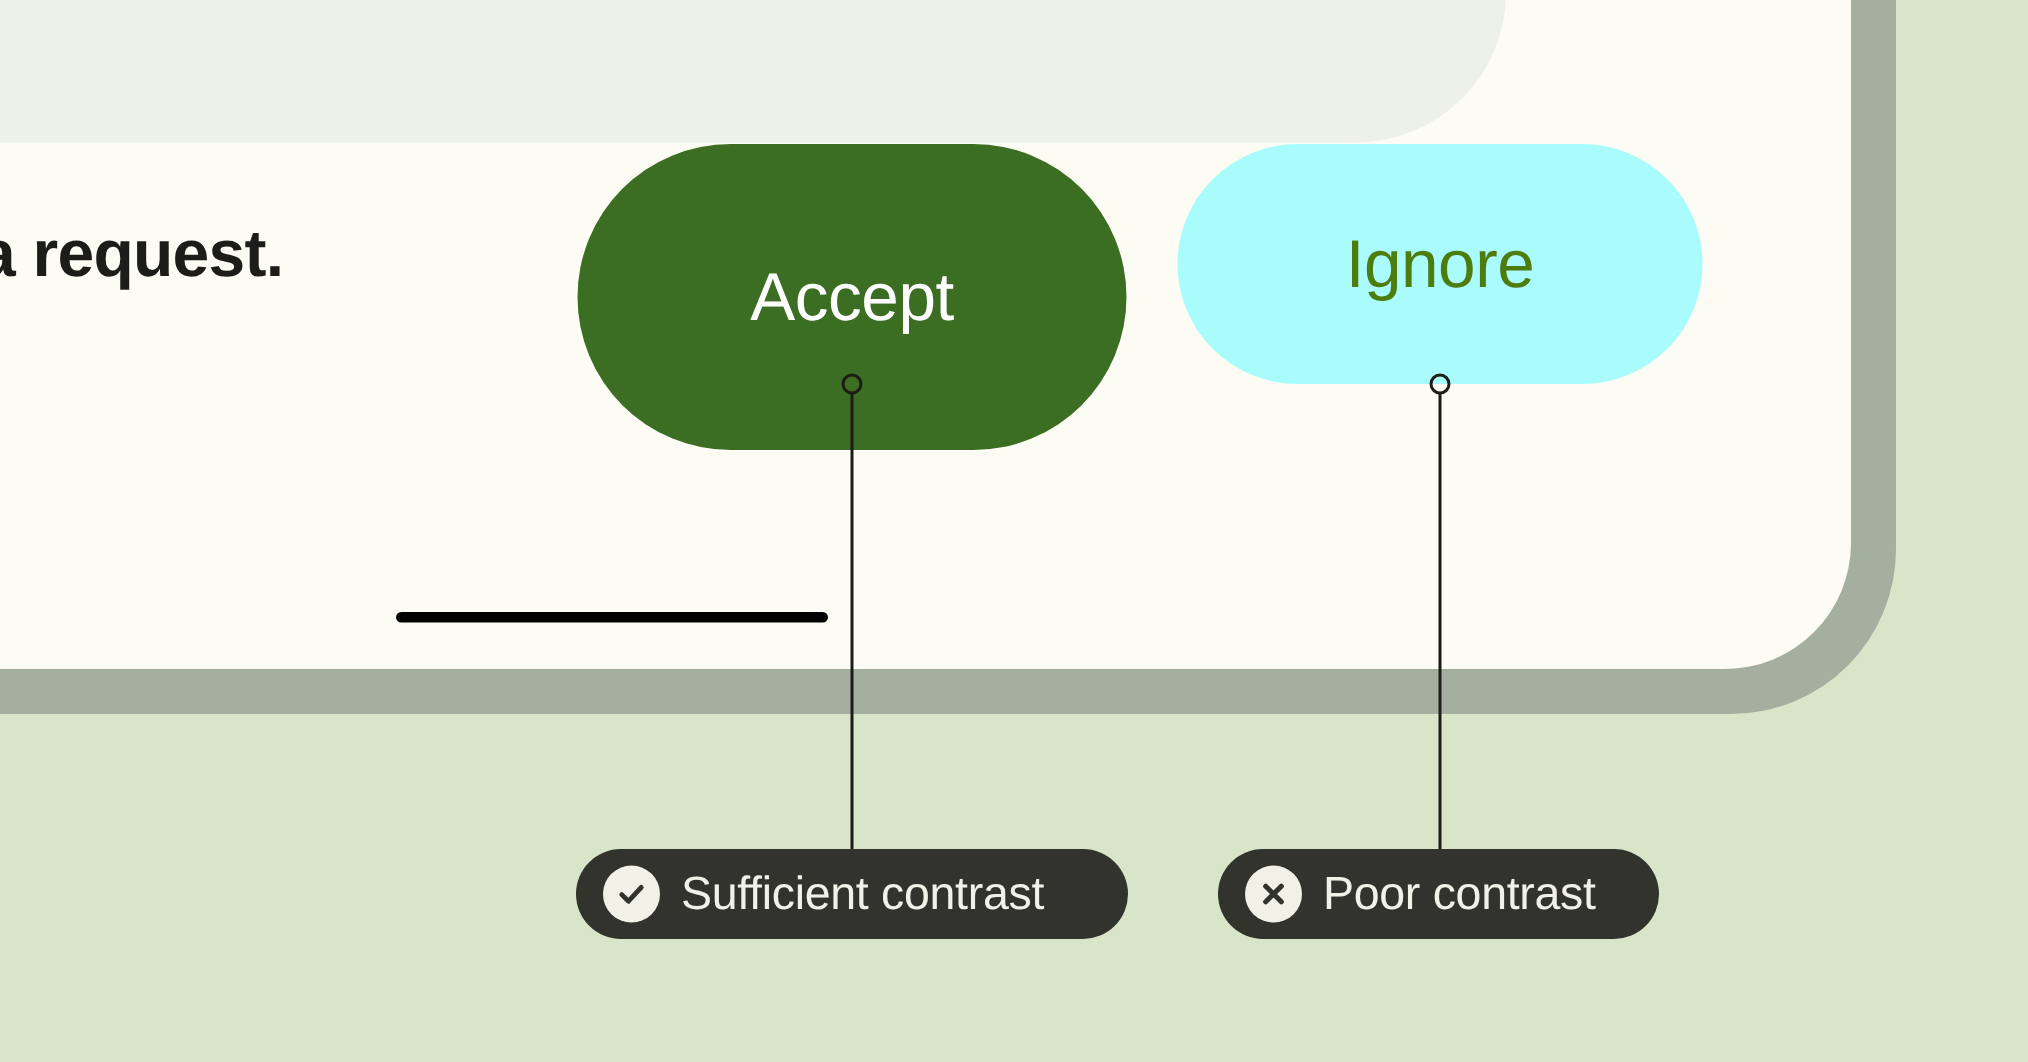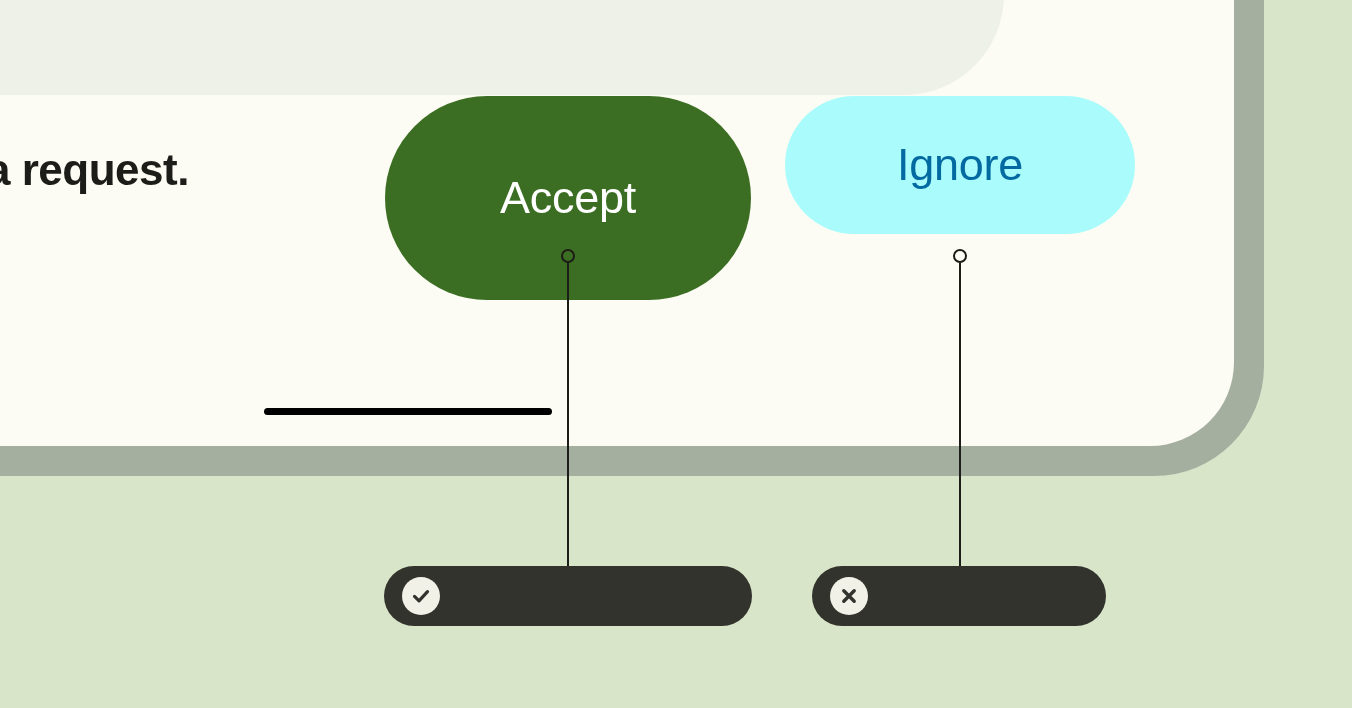--- a/index.html
+++ b/index.html
@@ -83,23 +83,23 @@
     top: 96px;
     width: 366px;
     height: 204px;
     background: #3b6e22;
     color: #ffffff;
   }
   #btn-ignore {
     left: 785px;
     top: 96px;
     width: 350px;
-    height: 138px;
+    height: 160px;
     background: #aafcfc;
-    color: #0369a1;
+    color: #4d7c0f;
   }
 
   
   #home-indicator {
     position: absolute;
     left: 264px;
     top: 408px;
     width: 288px;
     height: 7px;
     background: #000000;
@@ -203,21 +203,23 @@
   <div class="callout-dot"></div>
   <div class="callout-line"></div>
 </div>
 
 <div class="annotation-pill" id="pill-sufficient">
   <span class="pill-badge">
     <svg width="22" height="22" viewBox="0 0 22 22" aria-hidden="true">
       <path d="M4.5 11.4 L9 15.8 L17.5 6.6" fill="none" stroke="#32332c" stroke-width="3.2" stroke-linecap="round" stroke-linejoin="round"></path>
     </svg>
   </span>
+  <span class="pill-label">Sufficient contrast</span>
 </div>
 
 <div class="annotation-pill" id="pill-poor">
   <span class="pill-badge">
     <svg width="22" height="22" viewBox="0 0 22 22" aria-hidden="true">
       <path d="M5.8 5.8 L16.2 16.2 M16.2 5.8 L5.8 16.2" fill="none" stroke="#32332c" stroke-width="3.4" stroke-linecap="round"></path>
     </svg>
   </span>
+  <span class="pill-label">Poor contrast</span>
 </div>
 
 </body></html>

